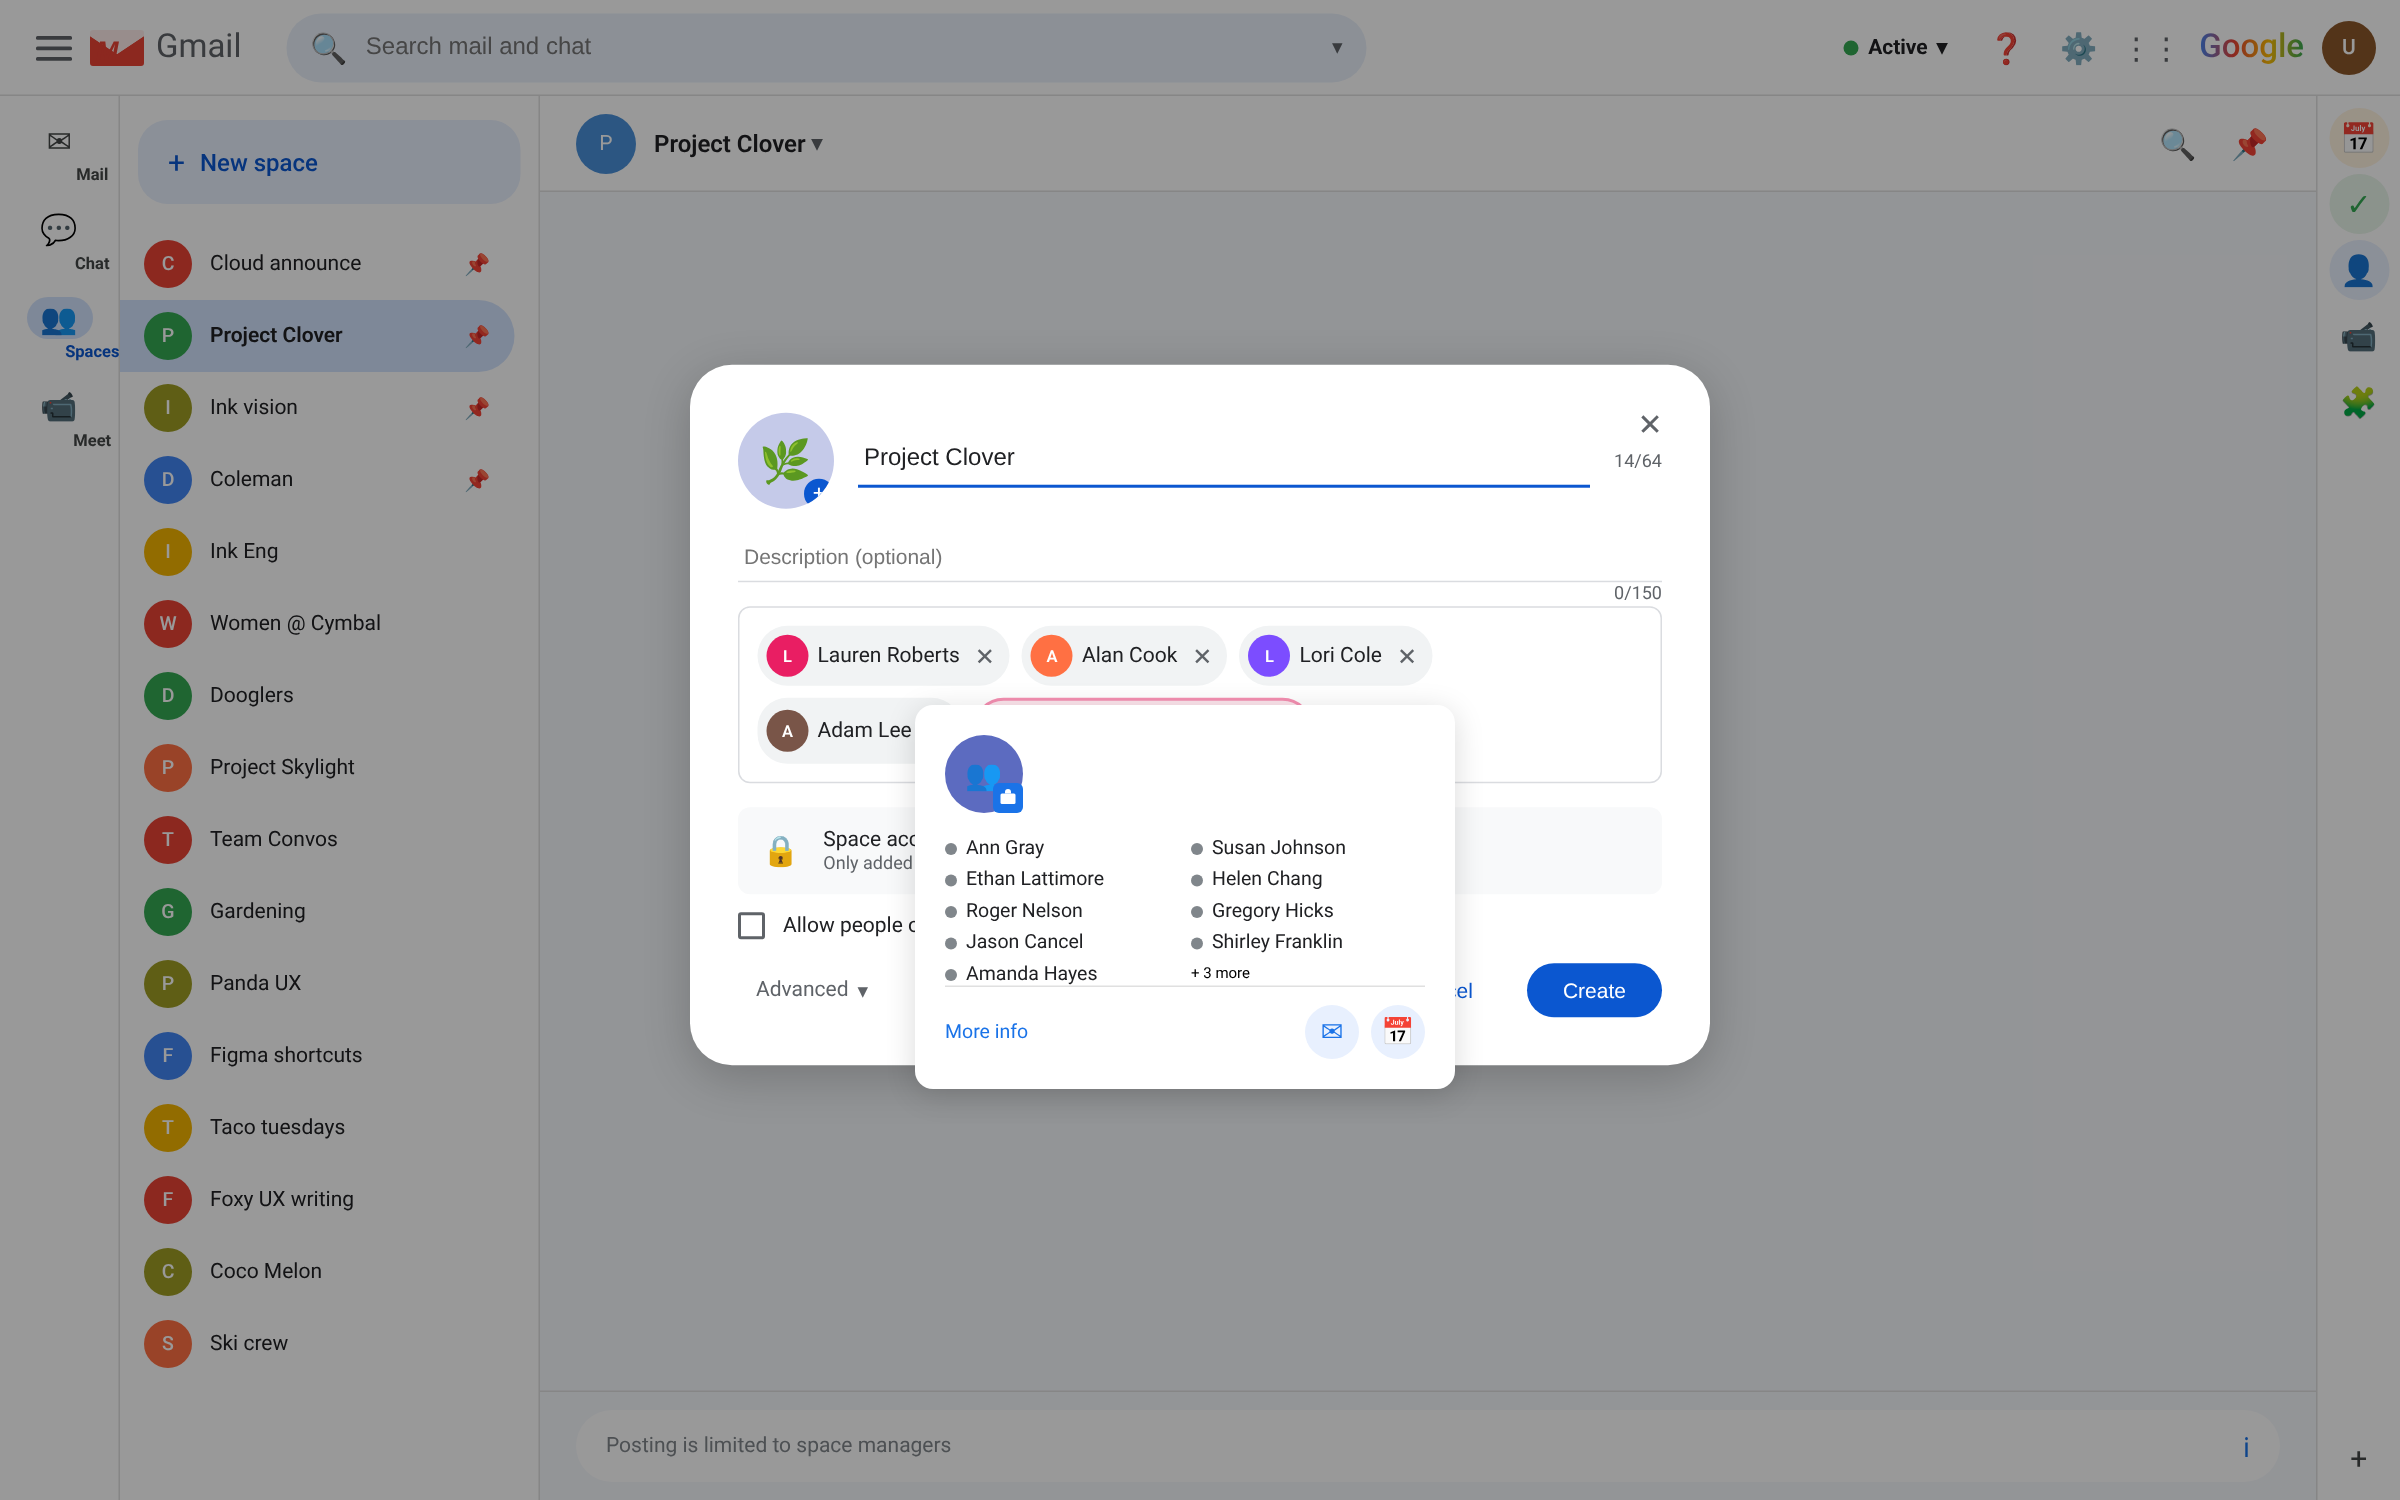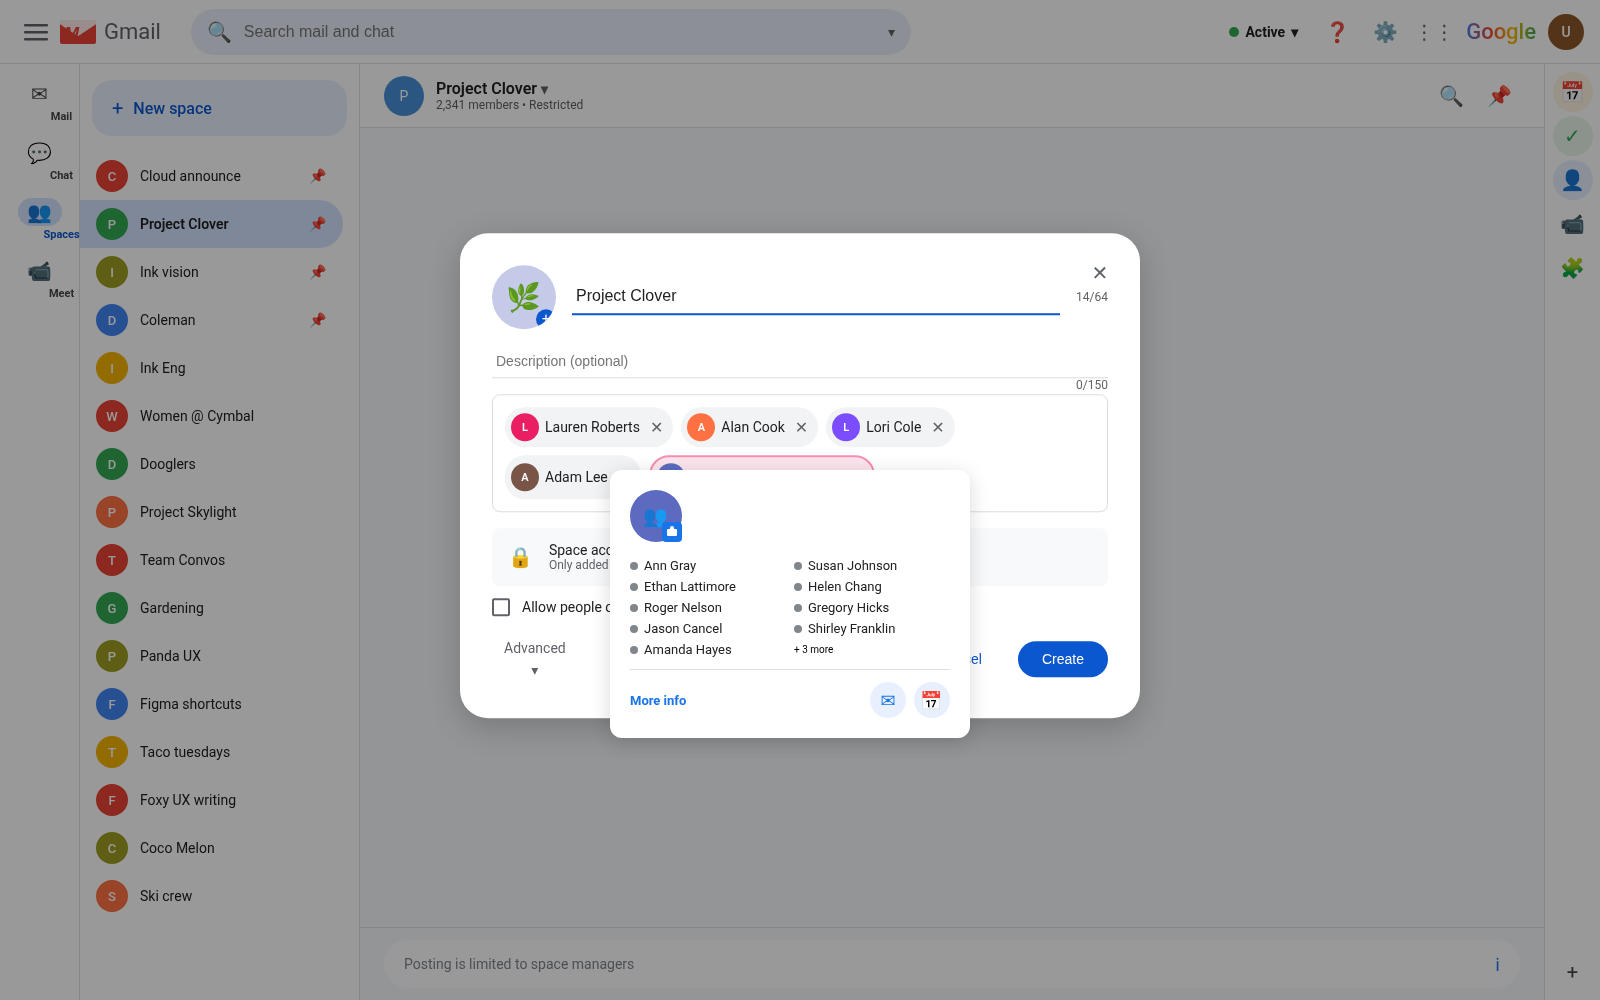--- a/index.html
+++ b/index.html
@@ -78,39 +78,39 @@
     .member-chip .chip-x { color: #5f6368; cursor: pointer; font-size: 16px; margin-left: 4px; }
     .access-row { display: flex; align-items: center; gap: 16px; padding: 14px 16px; background: #f8f9fa; border-radius: 8px; margin-bottom: 12px; }
     .access-icon { color: #5f6368; font-size: 20px; }
     .access-text { font-size: 14px; color: #202124; }
     .access-text strong { font-weight: 600; }
     .access-text-sub { font-size: 12px; color: #5f6368; }
     .checkbox-row { display: flex; align-items: center; gap: 12px; margin-bottom: 16px; }
     .checkbox-box { width: 18px; height: 18px; border: 2px solid #5f6368; border-radius: 2px; display: flex; align-items: center; justify-content: center; cursor: pointer; }
     .checkbox-label { font-size: 14px; color: #202124; }
     .modal-footer { display: flex; align-items: center; justify-content: space-between; margin-top: 8px; }
-    .advanced-btn { display: flex; align-items: center; gap: 6px; font-size: 14px; color: #5f6368; cursor: pointer; padding: 8px 12px; border-radius: 20px; flex-direction: column; }
+    .advanced-btn { display: flex; align-items: center; gap: 6px; font-size: 14px; color: #5f6368; cursor: pointer; padding: 8px 12px; border-radius: 20px; }
     .modal-actions { display: flex; gap: 12px; }
     .btn-cancel { padding: 10px 24px; border-radius: 20px; font-size: 14px; color: #0b57d0; cursor: pointer; font-weight: 500; border: none; background: transparent; }
     .btn-create { padding: 10px 24px; border-radius: 20px; font-size: 14px; color: white; background: #0b57d0; cursor: pointer; font-weight: 500; border: none; }
 
     
     .acme-popup { position: absolute; top: 470px; left: 610px; background: white; border-radius: 12px; box-shadow: 0 4px 20px rgba(0,0,0,0.15); width: 360px; padding: 20px; z-index: 300; }
     .acme-header { display: flex; align-items: center; gap: 16px; margin-bottom: 16px; }
     .acme-avatar { width: 52px; height: 52px; border-radius: 50%; background: #5c6bc0; display: flex; align-items: center; justify-content: center; font-size: 20px; color: white; position: relative; }
     .acme-badge { position: absolute; bottom: 0; right: 0; width: 20px; height: 20px; background: #1a73e8; border-radius: 4px; display: flex; align-items: center; justify-content: center; }
     .acme-name { font-size: 20px; font-weight: 600; color: #202124; }
     .acme-email { font-size: 13px; color: #5f6368; }
     .acme-stats { font-size: 13px; color: #5f6368; }
-    .acme-members-grid { display: grid; grid-template-columns: 1fr 1fr; gap: 6px 8px; margin-bottom: 12px; }
+    .acme-members-grid { display: grid; grid-template-columns: 1fr 1fr; gap: 6px 8px; }
     .acme-member-item { display: flex; align-items: center; gap: 6px; font-size: 13px; color: #202124; }
     .acme-member-dot { width: 8px; height: 8px; border-radius: 50%; background: #80868b; flex-shrink: 0; }
     .acme-more { font-size: 10px; color: #000000; cursor: pointer; display: flex; align-items: center; gap: 4px; }
     .acme-footer { display: flex; align-items: center; justify-content: space-between; padding-top: 12px; border-top: 1px solid #e0e0e0; }
-    .more-info-link { font-size: 13px; color: #1a73e8; cursor: pointer; font-weight: 700; }
+    .more-info-link { font-size: 13px; color: #1a73e8; cursor: pointer; font-weight: 400; }
     .acme-footer-icons { display: flex; gap: 8px; }
     .acme-footer-icon { width: 36px; height: 36px; border-radius: 50%; display: flex; align-items: center; justify-content: center; background: #e8f0fe; cursor: pointer; color: #1a73e8; font-size: 18px; }
 
     
     .chat-content { flex: 1; padding: 20px 24px; overflow-y: auto; }
 
     
     .bottom-bar { padding: 12px 24px; background: #f6f8fc; border-top: 1px solid #e0e0e0; }
     .bottom-input { background: white; border-radius: 24px; padding: 12px 20px; color: #80868b; font-size: 14px; display: flex; align-items: center; justify-content: space-between; }
 
@@ -262,25 +262,20 @@
   </div>
 
   <div class="content-area">
     <div class="content-header">
       <div class="space-header-avatar">P</div>
       <div class="space-header-info">
         <div class="space-header-name">
           <span>Project Clover</span>
           <span style="font-size:14px;color:#5f6368;">▾</span>
         </div>
-        <div class="space-header-sub">
-          <span>2,341 members</span>
-          <span> • </span>
-          <span>Restricted</span>
-        </div>
       </div>
       <div class="header-right-icons">
         <div class="topbar-icon-btn">🔍</div>
         <div class="topbar-icon-btn">📌</div>
       </div>
     </div>
 
     <div class="chat-content">
       
     </div>

